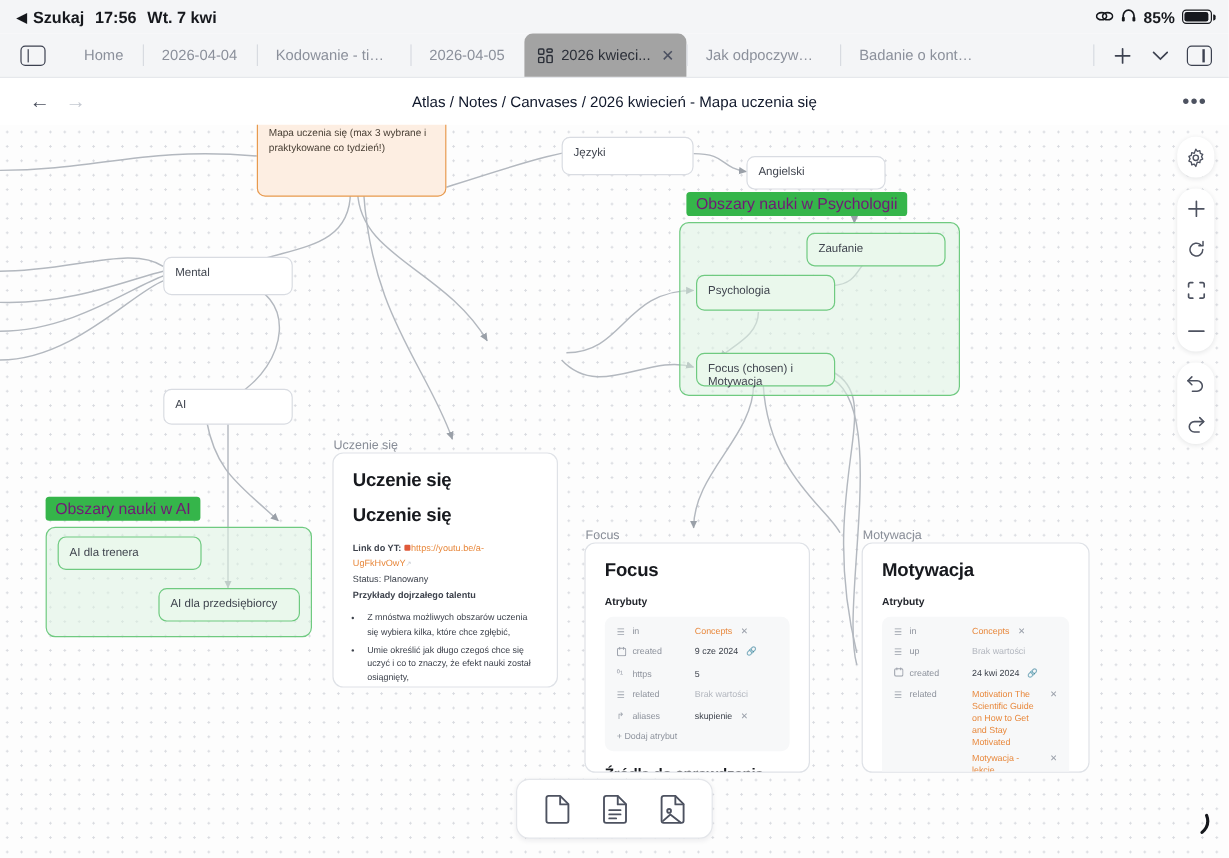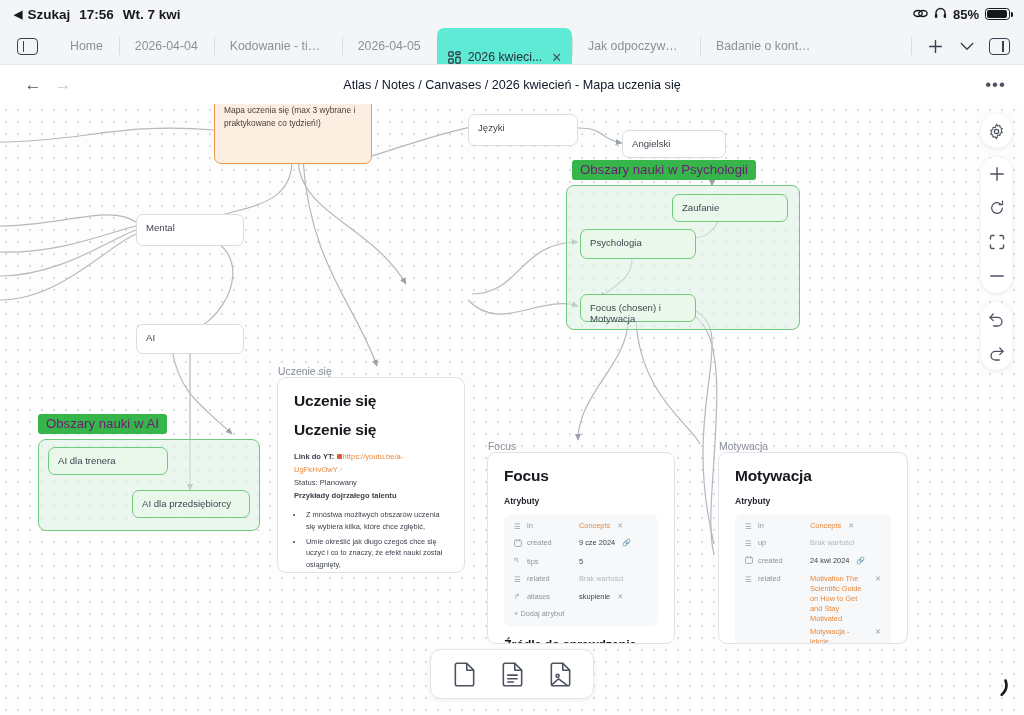--- a/index.html
+++ b/index.html
@@ -51,22 +51,22 @@
   .tab {
     display: flex; align-items: center; position: relative;
     padding: 0 16px; font-size: 12.3px; color: #8b909b; white-space: nowrap;
     max-width: 128px;
   }
   .tab + .tab::before {
     content: ""; position: absolute; left: 0; top: 9px; bottom: 9px;
     width: 1px; background: #d8dbe1;
   }
   .tab.active {
-    background: #5eead4; color: #2b2f38; border-radius: 7px 7px 0 0;
-    padding: 0 10px 0 11px; max-width: 150px; align-items: flex-end;
+    background: #a3a3a3; color: #2b2f38; border-radius: 7px 7px 0 0;
+    padding: 0 10px 0 11px; max-width: 150px;
   }
   .tab.active::before { display: none; }
   .tab-ico { display: inline-block; width: 13px; height: 13px; margin-right: 7px; flex: none; }
   .tab-label { overflow: hidden; text-overflow: ellipsis; }
   .tab-close { margin-left: 9px; font-size: 13px; color: #4b5060; line-height: 1; }
   .tabbar-right { margin-left: auto; display: flex; align-items: center; gap: 2px; padding-right: 10px; }
   .tb-btn { width: 30px; height: 37px; display: flex; align-items: center; justify-content: center; color: #3c4150; }
   .tb-sep { width: 1px; height: 18px; background: #d8dbe1; margin: 0 6px; }
 
   
@@ -299,21 +299,21 @@
         <path d="M190,246 C190,300 190,340 190,386" marker-end="url(#ah)"></path>
 
         <path d="M694,212 C740,240 700,400 714,450"></path>
       </g>
     </svg>
 
     <div class="node orange" style="left:214px; top:-8px; width:158px; height:68px;">Mapa uczenia się (max 3 wybrane i praktykowane co tydzień!)</div>
 
     <div class="node" style="left:468px; top:10px; width:110px; height:32px;">Języki</div>
 
-    <div class="node" style="left:622px; top:26px; width:104px; height:28px;">Angielski</div>
+    <div class="node" style="left:622px; top:26px; width:116px; height:28px;">Angielski</div>
 
     <div class="node" style="left:136px; top:110px; width:108px; height:32px;">Mental</div>
 
 
     <div class="node" style="left:136px; top:220px; width:108px; height:30px;">AI</div>
 
     <div class="group-label" style="left:572px; top:56px;">Obszary nauki w Psychologii</div>
     <div class="group-box" style="left:566px; top:81px; width:234px; height:145px;"></div>
     <div class="node green" style="left:672px; top:90px; width:116px; height:28px;">Zaufanie</div>
     <div class="node green" style="left:580px; top:125px; width:116px; height:30px;">Psychologia</div>
@@ -371,21 +371,21 @@
             </span>
             <span class="attr-key">created</span>
             <span class="attr-val">
               <span>9 cze 2024</span>
                 <span class="xx">🔗</span>
             </span>
           </div>
 
           <div class="attr-row">
             <span class="attr-ico">⁰¹</span>
-            <span class="attr-key">tips</span>
+            <span class="attr-key">https</span>
             <span class="attr-val">5</span>
           </div>
 
           <div class="attr-row">
             <span class="attr-ico">☰</span>
             <span class="attr-key">related</span>
             <span class="attr-val empty">Brak wartości</span>
           </div>
 
           <div class="attr-row">

